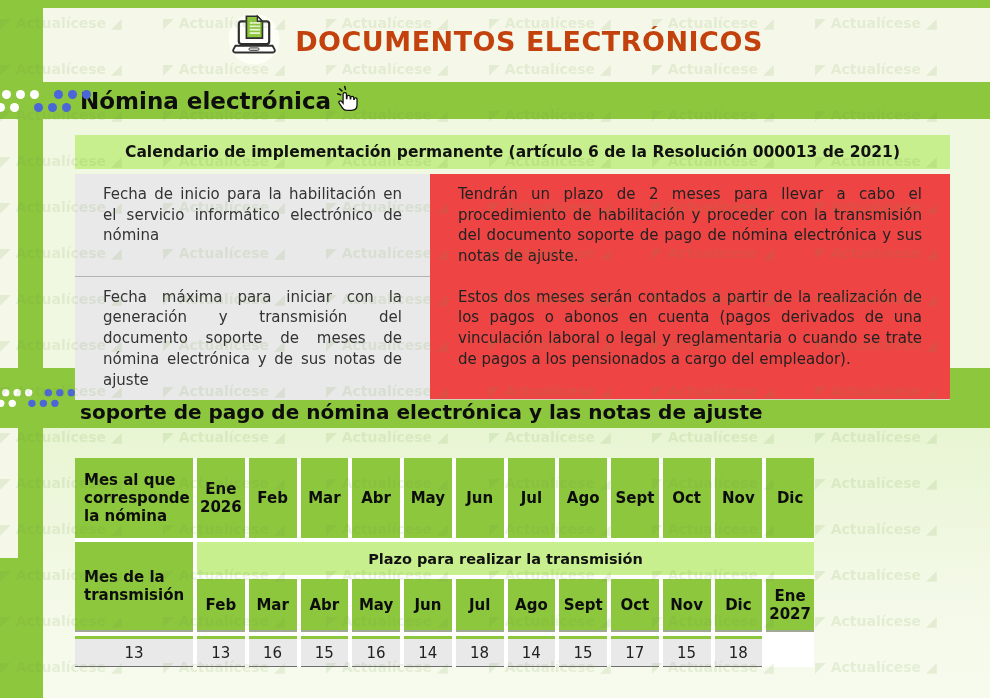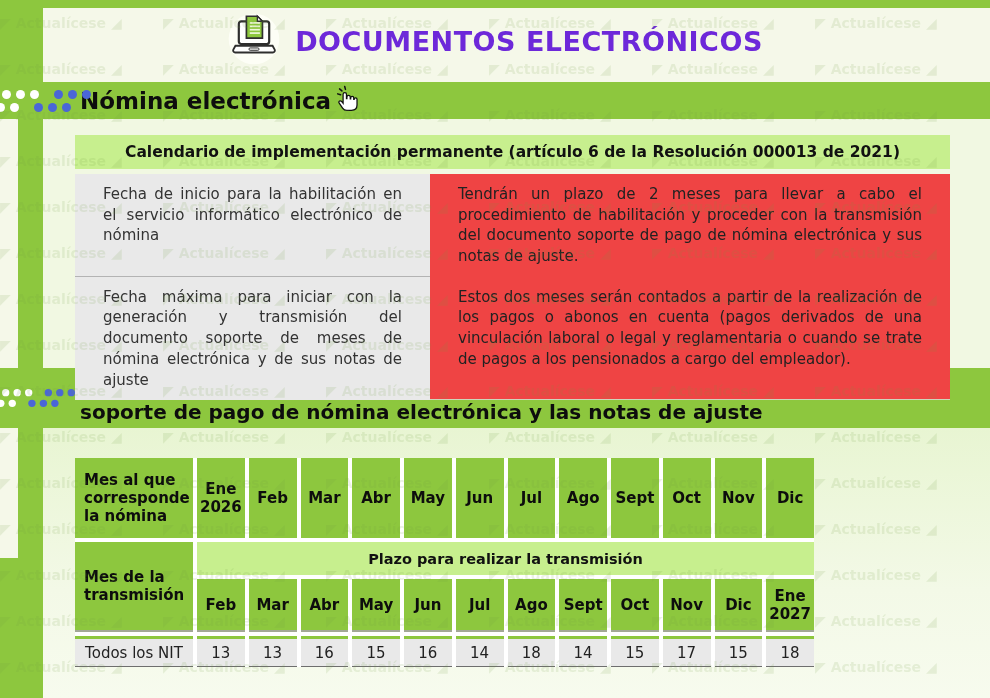--- a/index.html
+++ b/index.html
@@ -14,21 +14,21 @@
 
   
   .watermark{position:absolute;inset:0;z-index:40;pointer-events:none;opacity:.13;
     display:flex;flex-wrap:wrap;align-content:flex-start;overflow:hidden;}
   .watermark span{display:inline-block;width:163px;padding:15px 0;font-size:14px;font-weight:bold;
     color:#6f9c3f;white-space:nowrap;}
 
   
   .header{position:absolute;left:0;top:8px;width:990px;height:66px;display:flex;
     align-items:center;justify-content:center;gap:14px;z-index:2;}
-  .page-title{font-size:27px;font-weight:bold;color:#6d28d9;letter-spacing:.5px;}
+  .page-title{font-size:27px;font-weight:bold;color:#c2410c;letter-spacing:.5px;}
 
   
   .bar{position:absolute;left:0;width:990px;background:#8dc73e;z-index:3;display:flex;align-items:center;}
   .bar1{top:82px;height:37px;}
   .bar2{top:368px;height:60px;}
   .bar-title{color:#0d0d0d;font-weight:bold;margin-left:80px;}
   .bar1 .bar-title{font-size:23px;display:flex;align-items:center;gap:4px;}
   .bar2 .bar-title{font-size:20px;line-height:29px;}
 
   
@@ -191,21 +191,20 @@
     <div class="c g mb">May</div>
     <div class="c g mb">Jun</div>
     <div class="c g mb">Jul</div>
     <div class="c g mb">Ago</div>
     <div class="c g mb">Sept</div>
     <div class="c g mb">Oct</div>
     <div class="c g mb">Nov</div>
     <div class="c g mb">Dic</div>
     <div class="c g mb">Ene 2027</div>
 
-    <div class="c gray">Todos los NIT</div>
     <div class="c gray">13</div>
     <div class="c gray">13</div>
     <div class="c gray">16</div>
     <div class="c gray">15</div>
     <div class="c gray">16</div>
     <div class="c gray">14</div>
     <div class="c gray">18</div>
     <div class="c gray">14</div>
     <div class="c gray">15</div>
     <div class="c gray">17</div>

